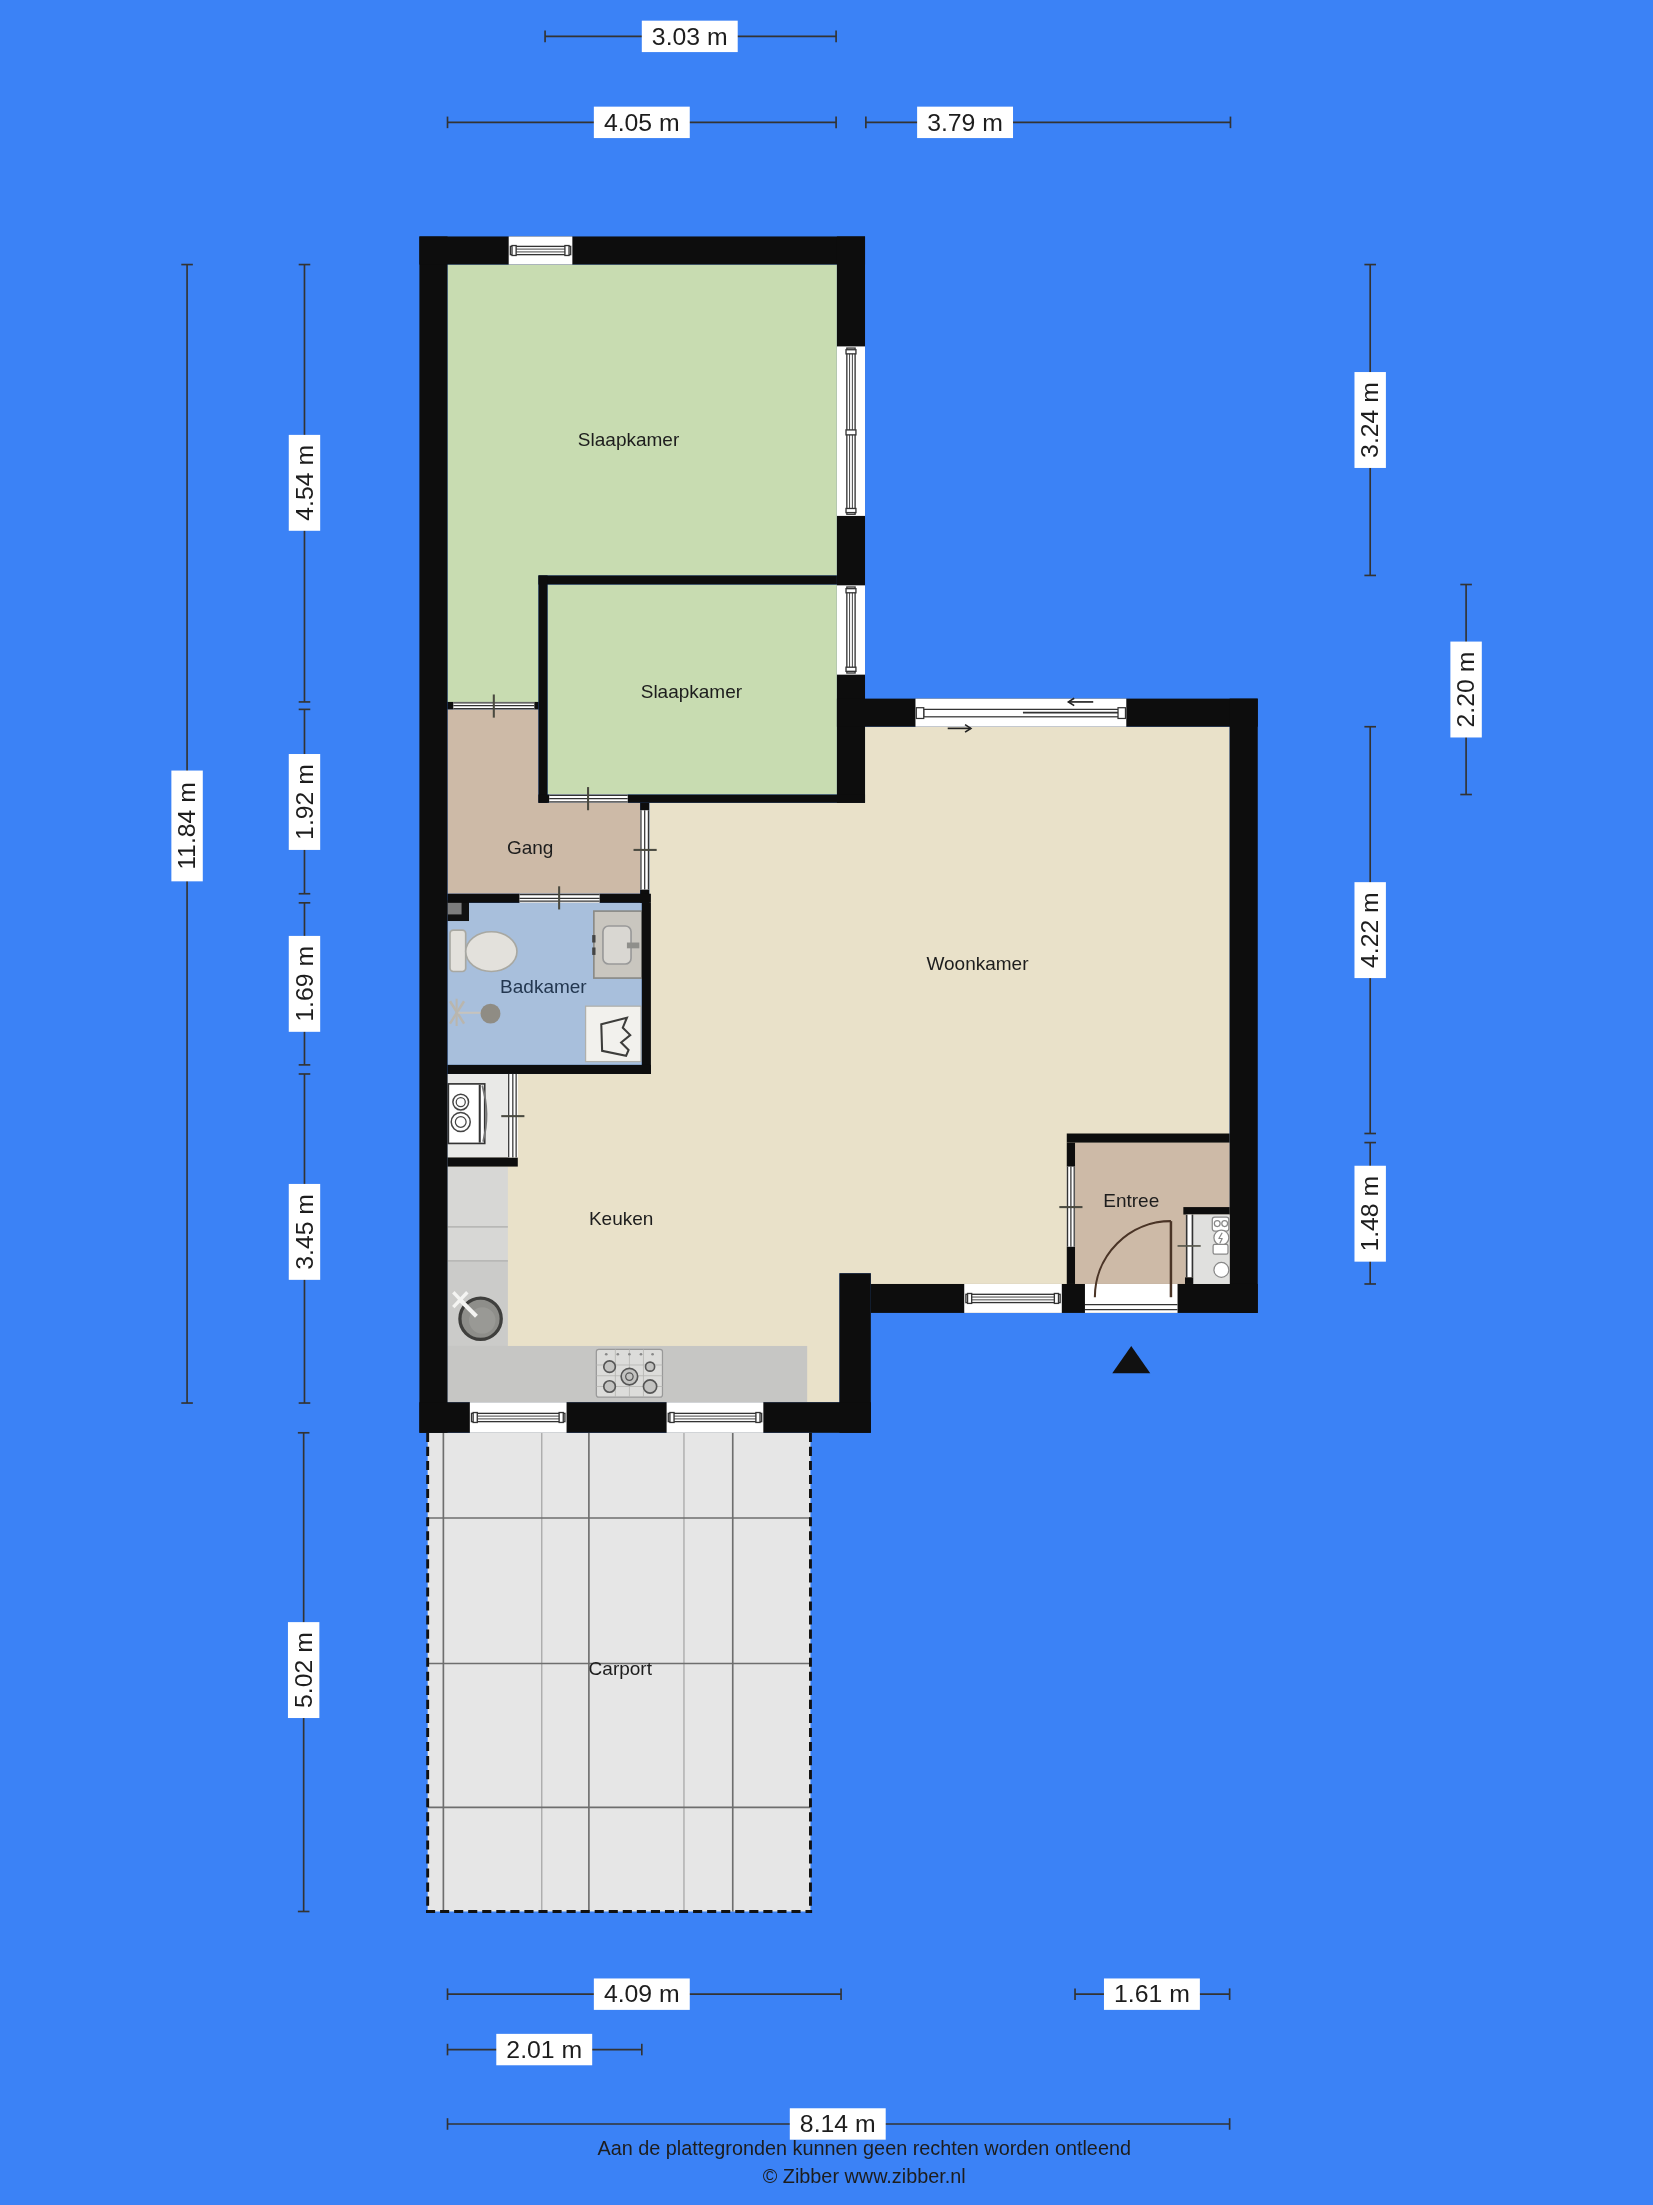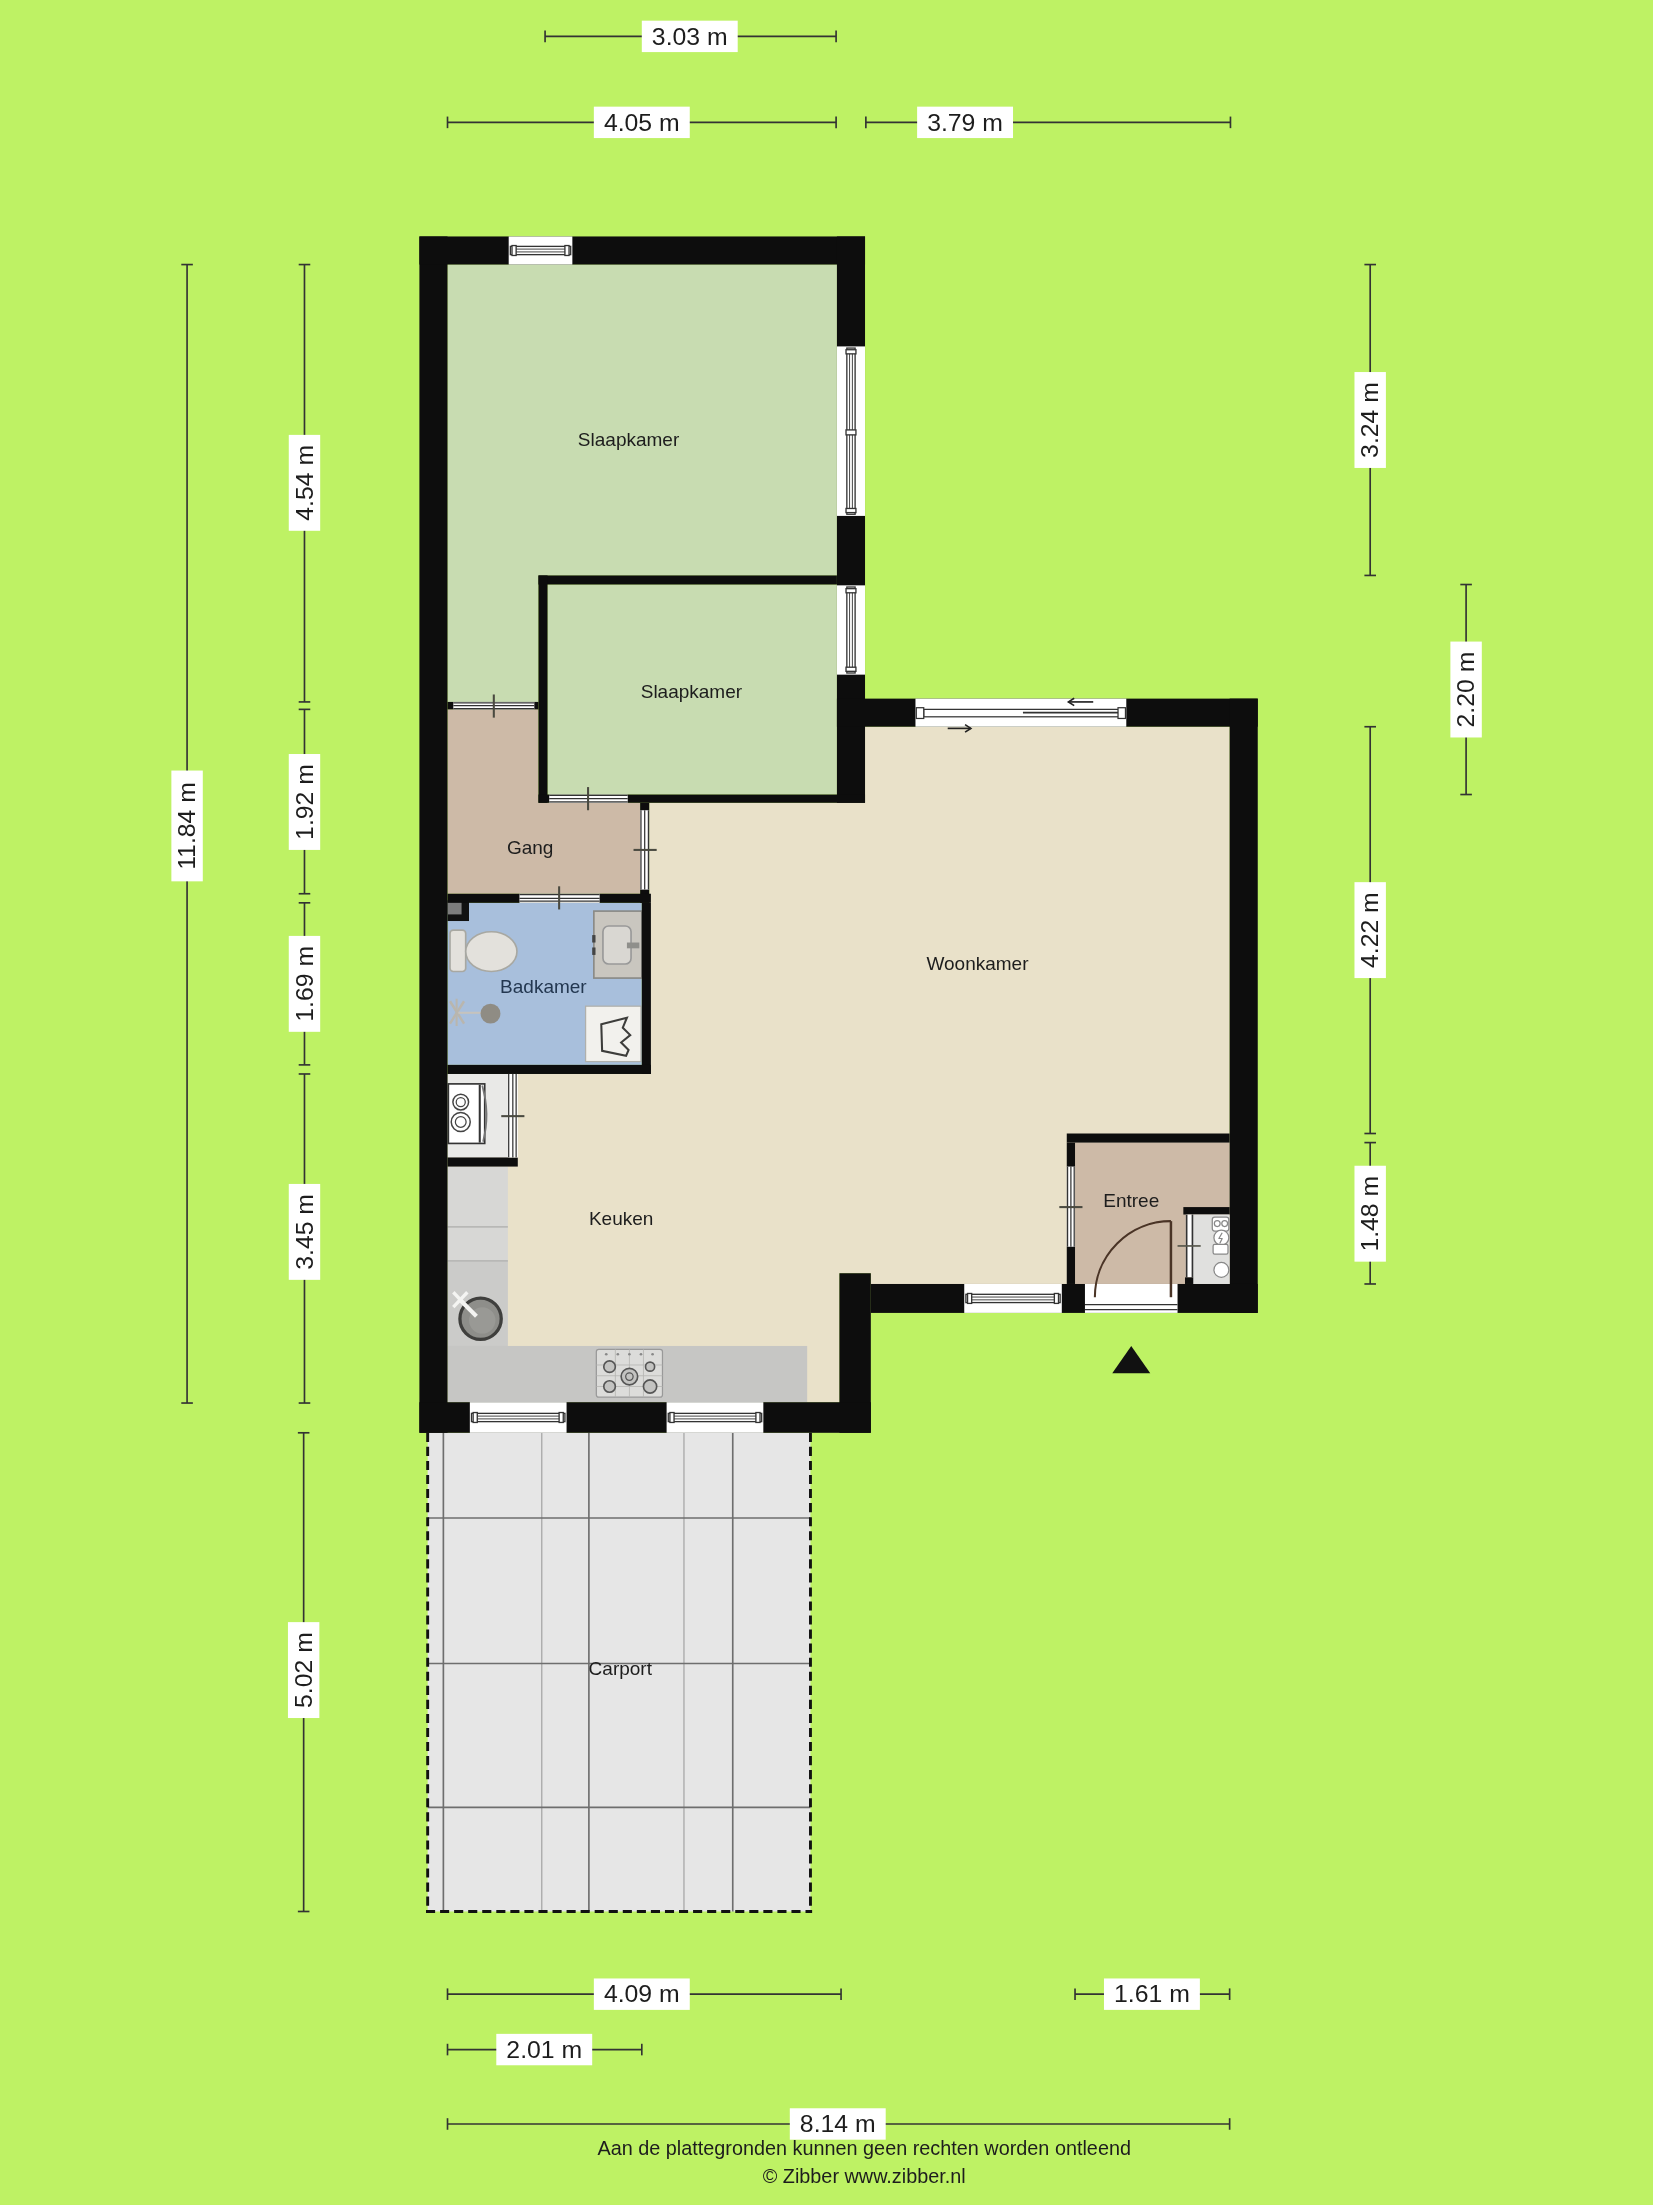--- a/index.html
+++ b/index.html
@@ -1,16 +1,16 @@
 <!DOCTYPE html>
 <html style="font-size:13.2px"><head>
 <meta charset="utf-8">
 <style>
   html,body{margin:0;padding:0;background:#ffffff;}
-  .wrap{width:1654px;height:2205px;position:relative;background:#bef264;overflow:hidden;}
+  .wrap{width:1654px;height:2205px;position:relative;background:#3b82f6;overflow:hidden;}
   svg{position:absolute;left:0;top:0;}
   text{font-family:"Liberation Sans", sans-serif;fill:#1d1d1d;}
   .room{font-size:23px;}
   .dim{font-size:30px;}
   .foot{font-size:24px;}
 </style>
 </head>
 <body>
 <div class="wrap">
 <svg width="1654" height="2205" viewBox="0 0 2000 2667">

